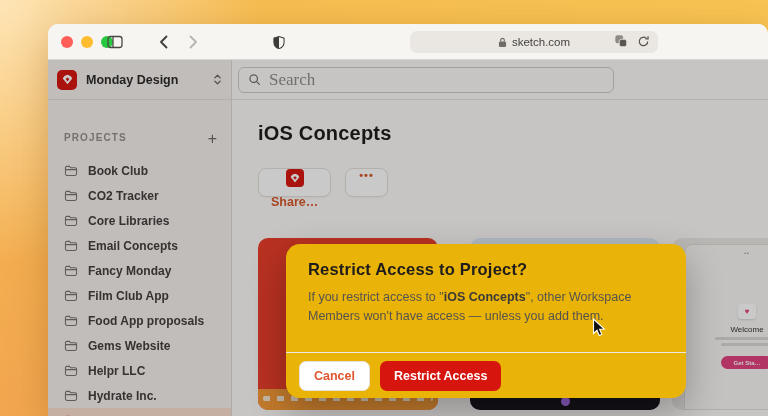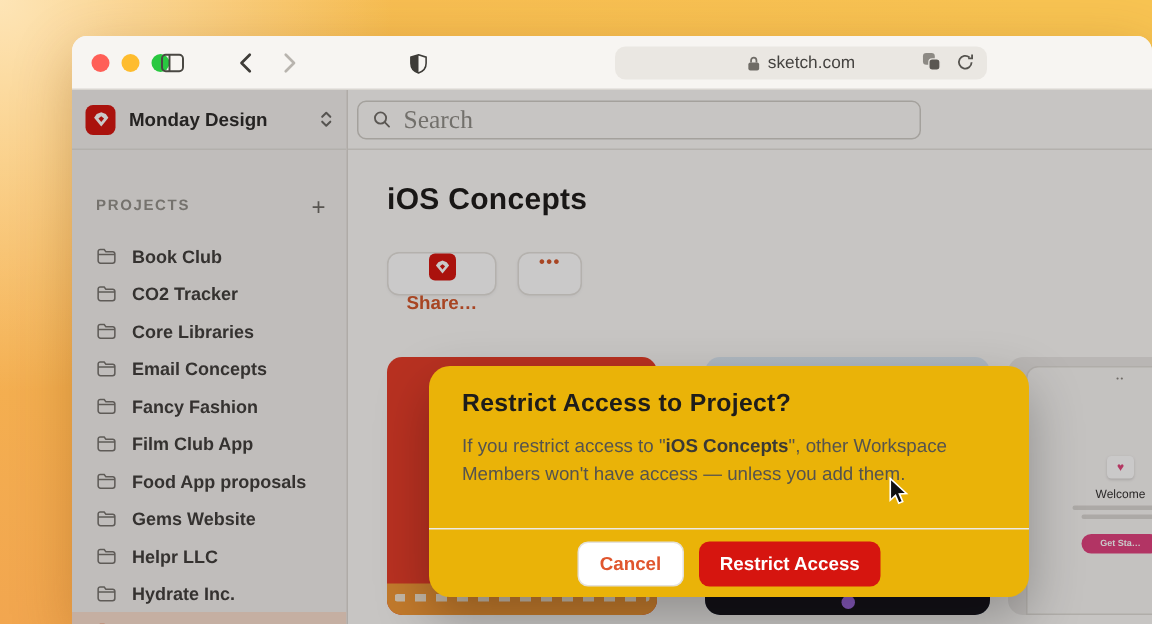--- a/index.html
+++ b/index.html
@@ -99,21 +99,21 @@
 
   
   .modal {
     position:absolute; left:220px; top:220px; width:400px; height:154px; z-index:20;
     background:#eab308; border-radius:14px; box-shadow:0 14px 36px rgba(0,0,0,.28);margin-left:18px;
   }
   .modal-title { position:absolute; left:22px; top:16px; font-size:16.5px; font-weight:800; color:#1e1d1b; letter-spacing:.2px; }
   .modal-body { position:absolute; left:22px; top:44px; width:358px; font-size:12.5px; line-height:1.55; color:#55534e; }
   .modal-body b { color:#3a3935; }
   .modal-footer { position:absolute; left:0; right:0; bottom:0; height:46px; border-top:1px solid #eceae6;
-    display:flex; align-items:center; justify-content:center; gap:10px; padding:0 13px; }
+    display:flex; align-items:center; justify-content:flex-start; gap:10px; padding:0 13px; }
   .btn-cancel { height:30px; padding:0 14px; background:#fff; border:1px solid #e4e1dc; border-radius:7px;
     font-size:12.5px; font-weight:700; color:#e0562e; display:flex; align-items:center; }
   .btn-confirm { height:30px; padding:0 14px; background:#d6150f; border:none; border-radius:7px;
     font-size:12.5px; font-weight:700; color:#fff; display:flex; align-items:center; }
 
   .cursor { position:absolute; left:544px; top:294px; z-index:30; }
 </style>
 </head>
 <body>
 
@@ -227,21 +227,21 @@
                 </svg>
               </span>
               <span class="proj-label">Email Concepts</span>
             </div>
             <div class="proj-item">
               <span style="display:flex;">
                 <svg width="14" height="12" viewBox="0 0 16 14">
                   <path d="M1.5 3.2 a1.6 1.6 0 0 1 1.6 -1.6 h3.1 l1.3 1.7 h5.4 a1.6 1.6 0 0 1 1.6 1.6 v5.4 a1.9 1.9 0 0 1 -1.9 1.9 h-9.2 a1.9 1.9 0 0 1 -1.9 -1.9 z M1.5 5.4 h13" fill="none" stroke="currentColor" stroke-width="1.2"></path>
                 </svg>
               </span>
-              <span class="proj-label">Fancy Fashion</span>
+              <span class="proj-label">Fancy Monday</span>
             </div>
             <div class="proj-item">
               <span style="display:flex;">
                 <svg width="14" height="12" viewBox="0 0 16 14">
                   <path d="M1.5 3.2 a1.6 1.6 0 0 1 1.6 -1.6 h3.1 l1.3 1.7 h5.4 a1.6 1.6 0 0 1 1.6 1.6 v5.4 a1.9 1.9 0 0 1 -1.9 1.9 h-9.2 a1.9 1.9 0 0 1 -1.9 -1.9 z M1.5 5.4 h13" fill="none" stroke="currentColor" stroke-width="1.2"></path>
                 </svg>
               </span>
               <span class="proj-label">Film Club App</span>
             </div>
             <div class="proj-item">

